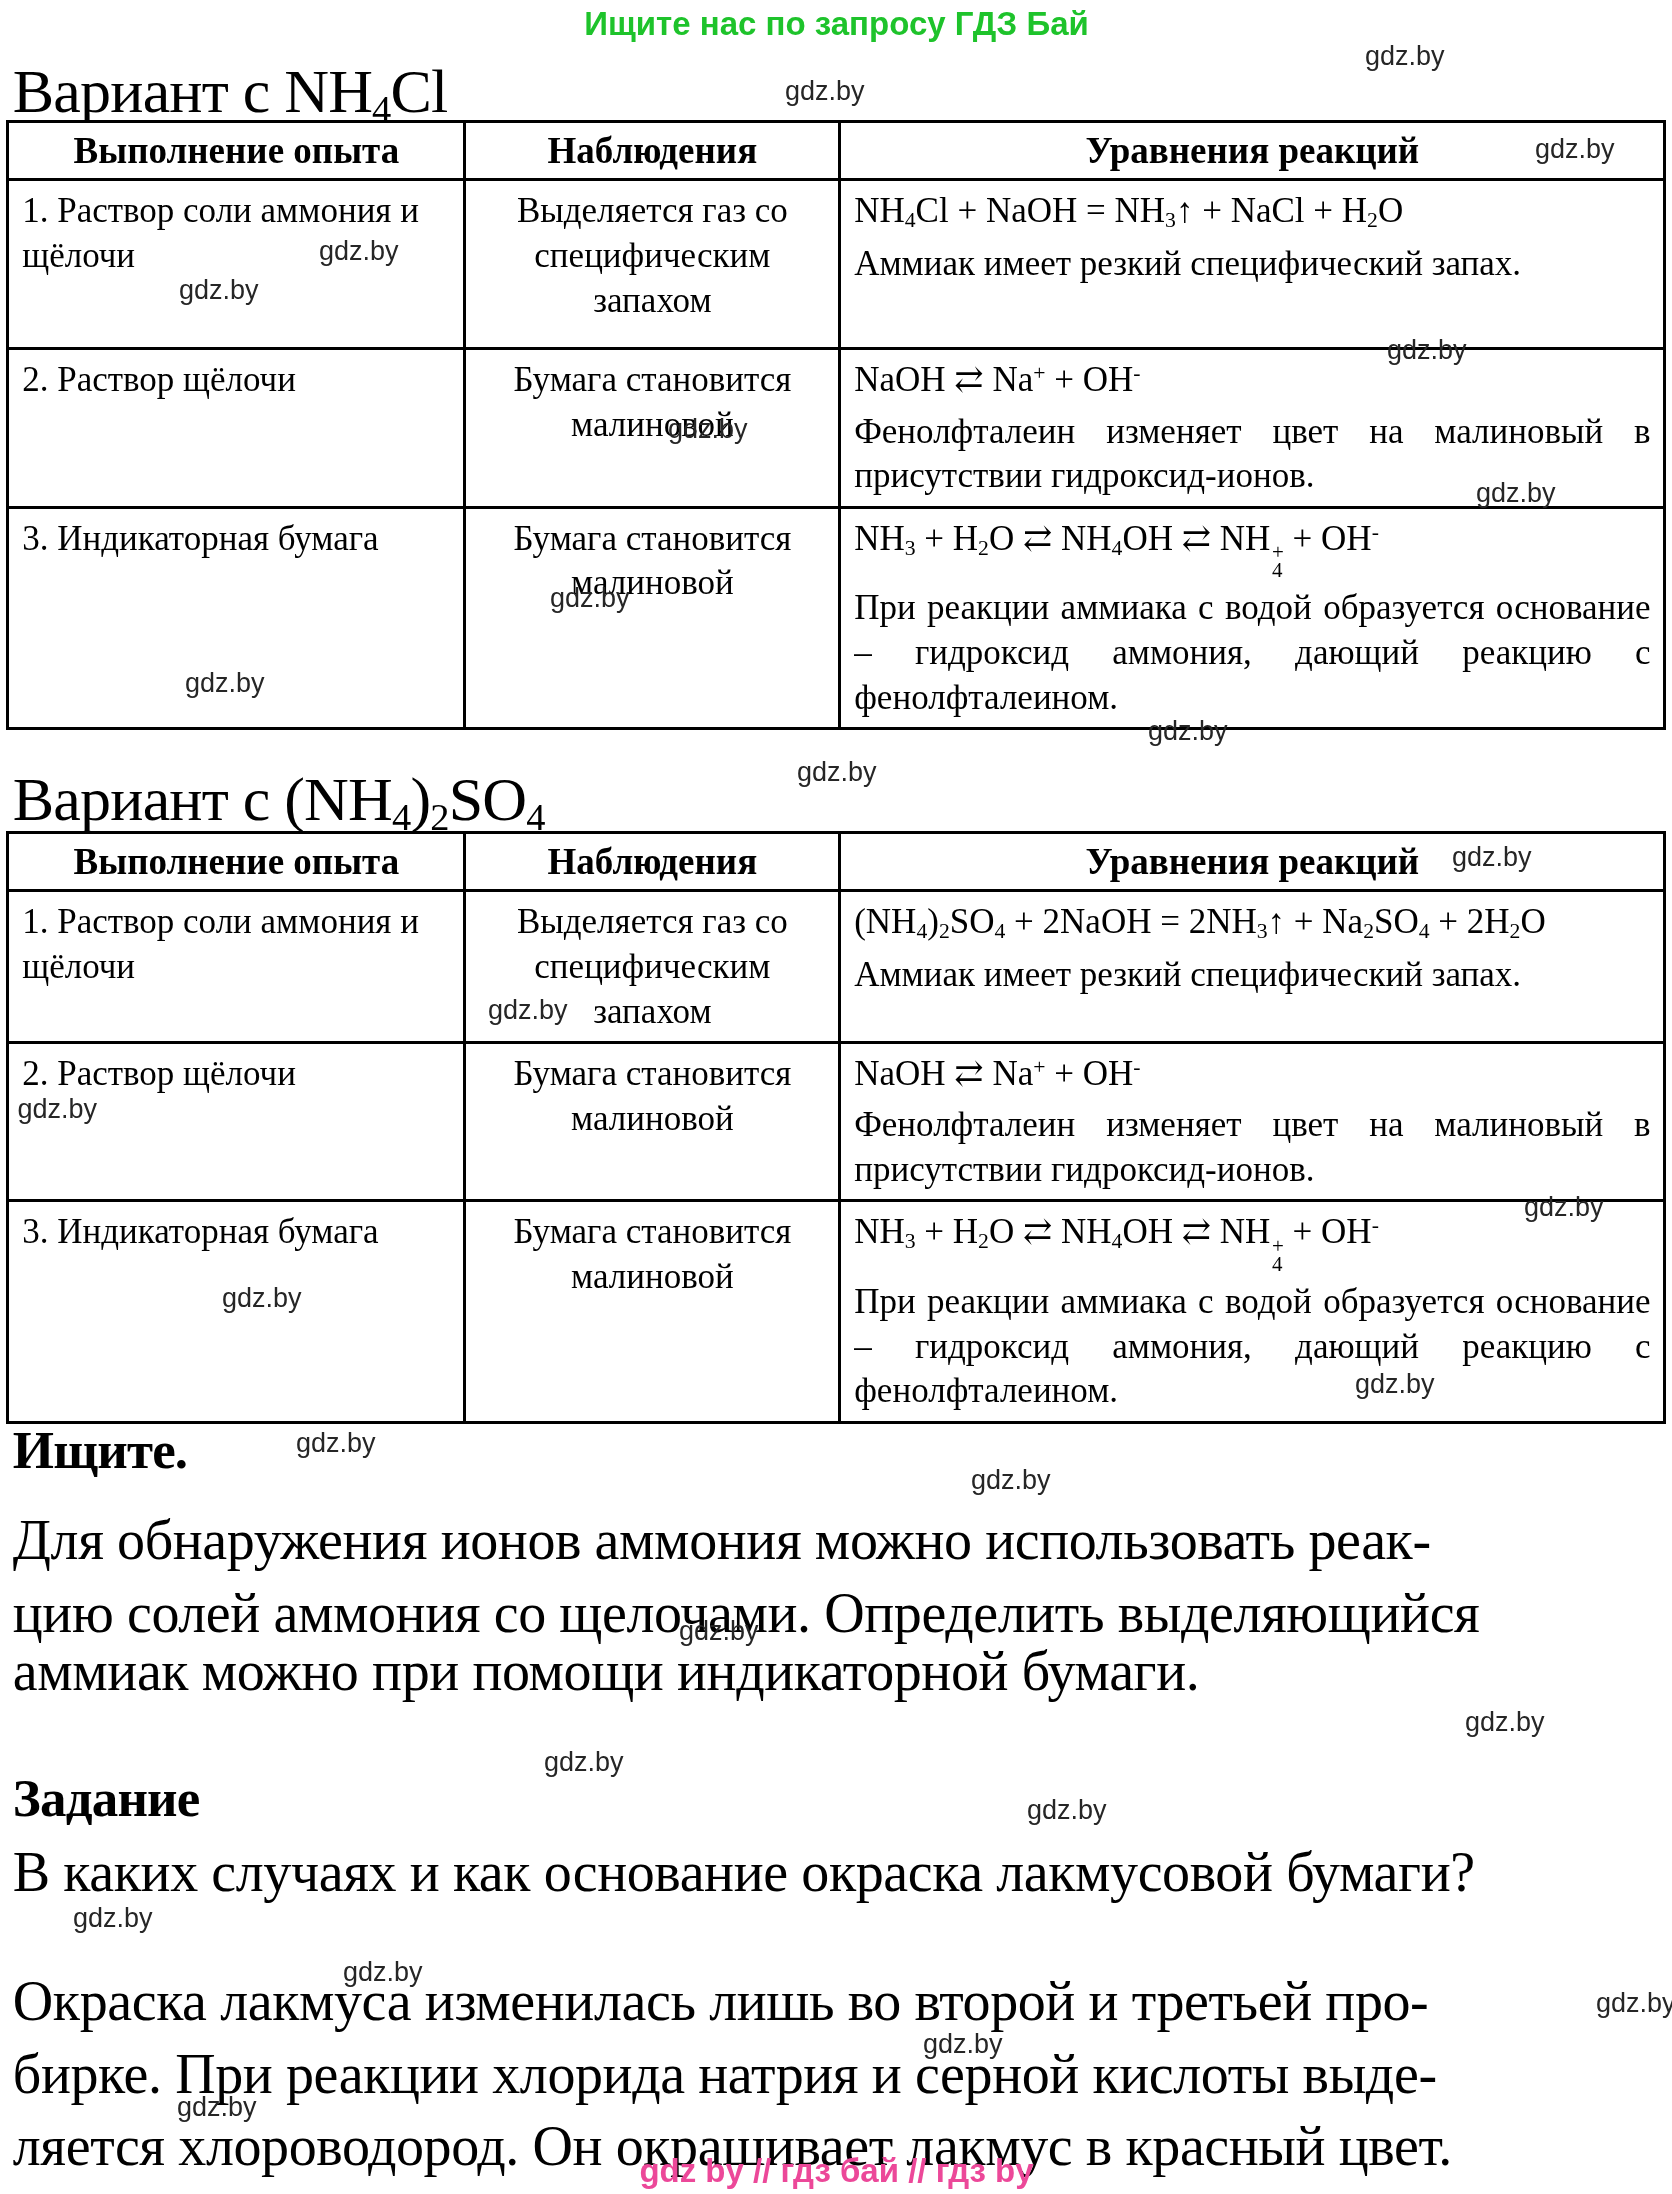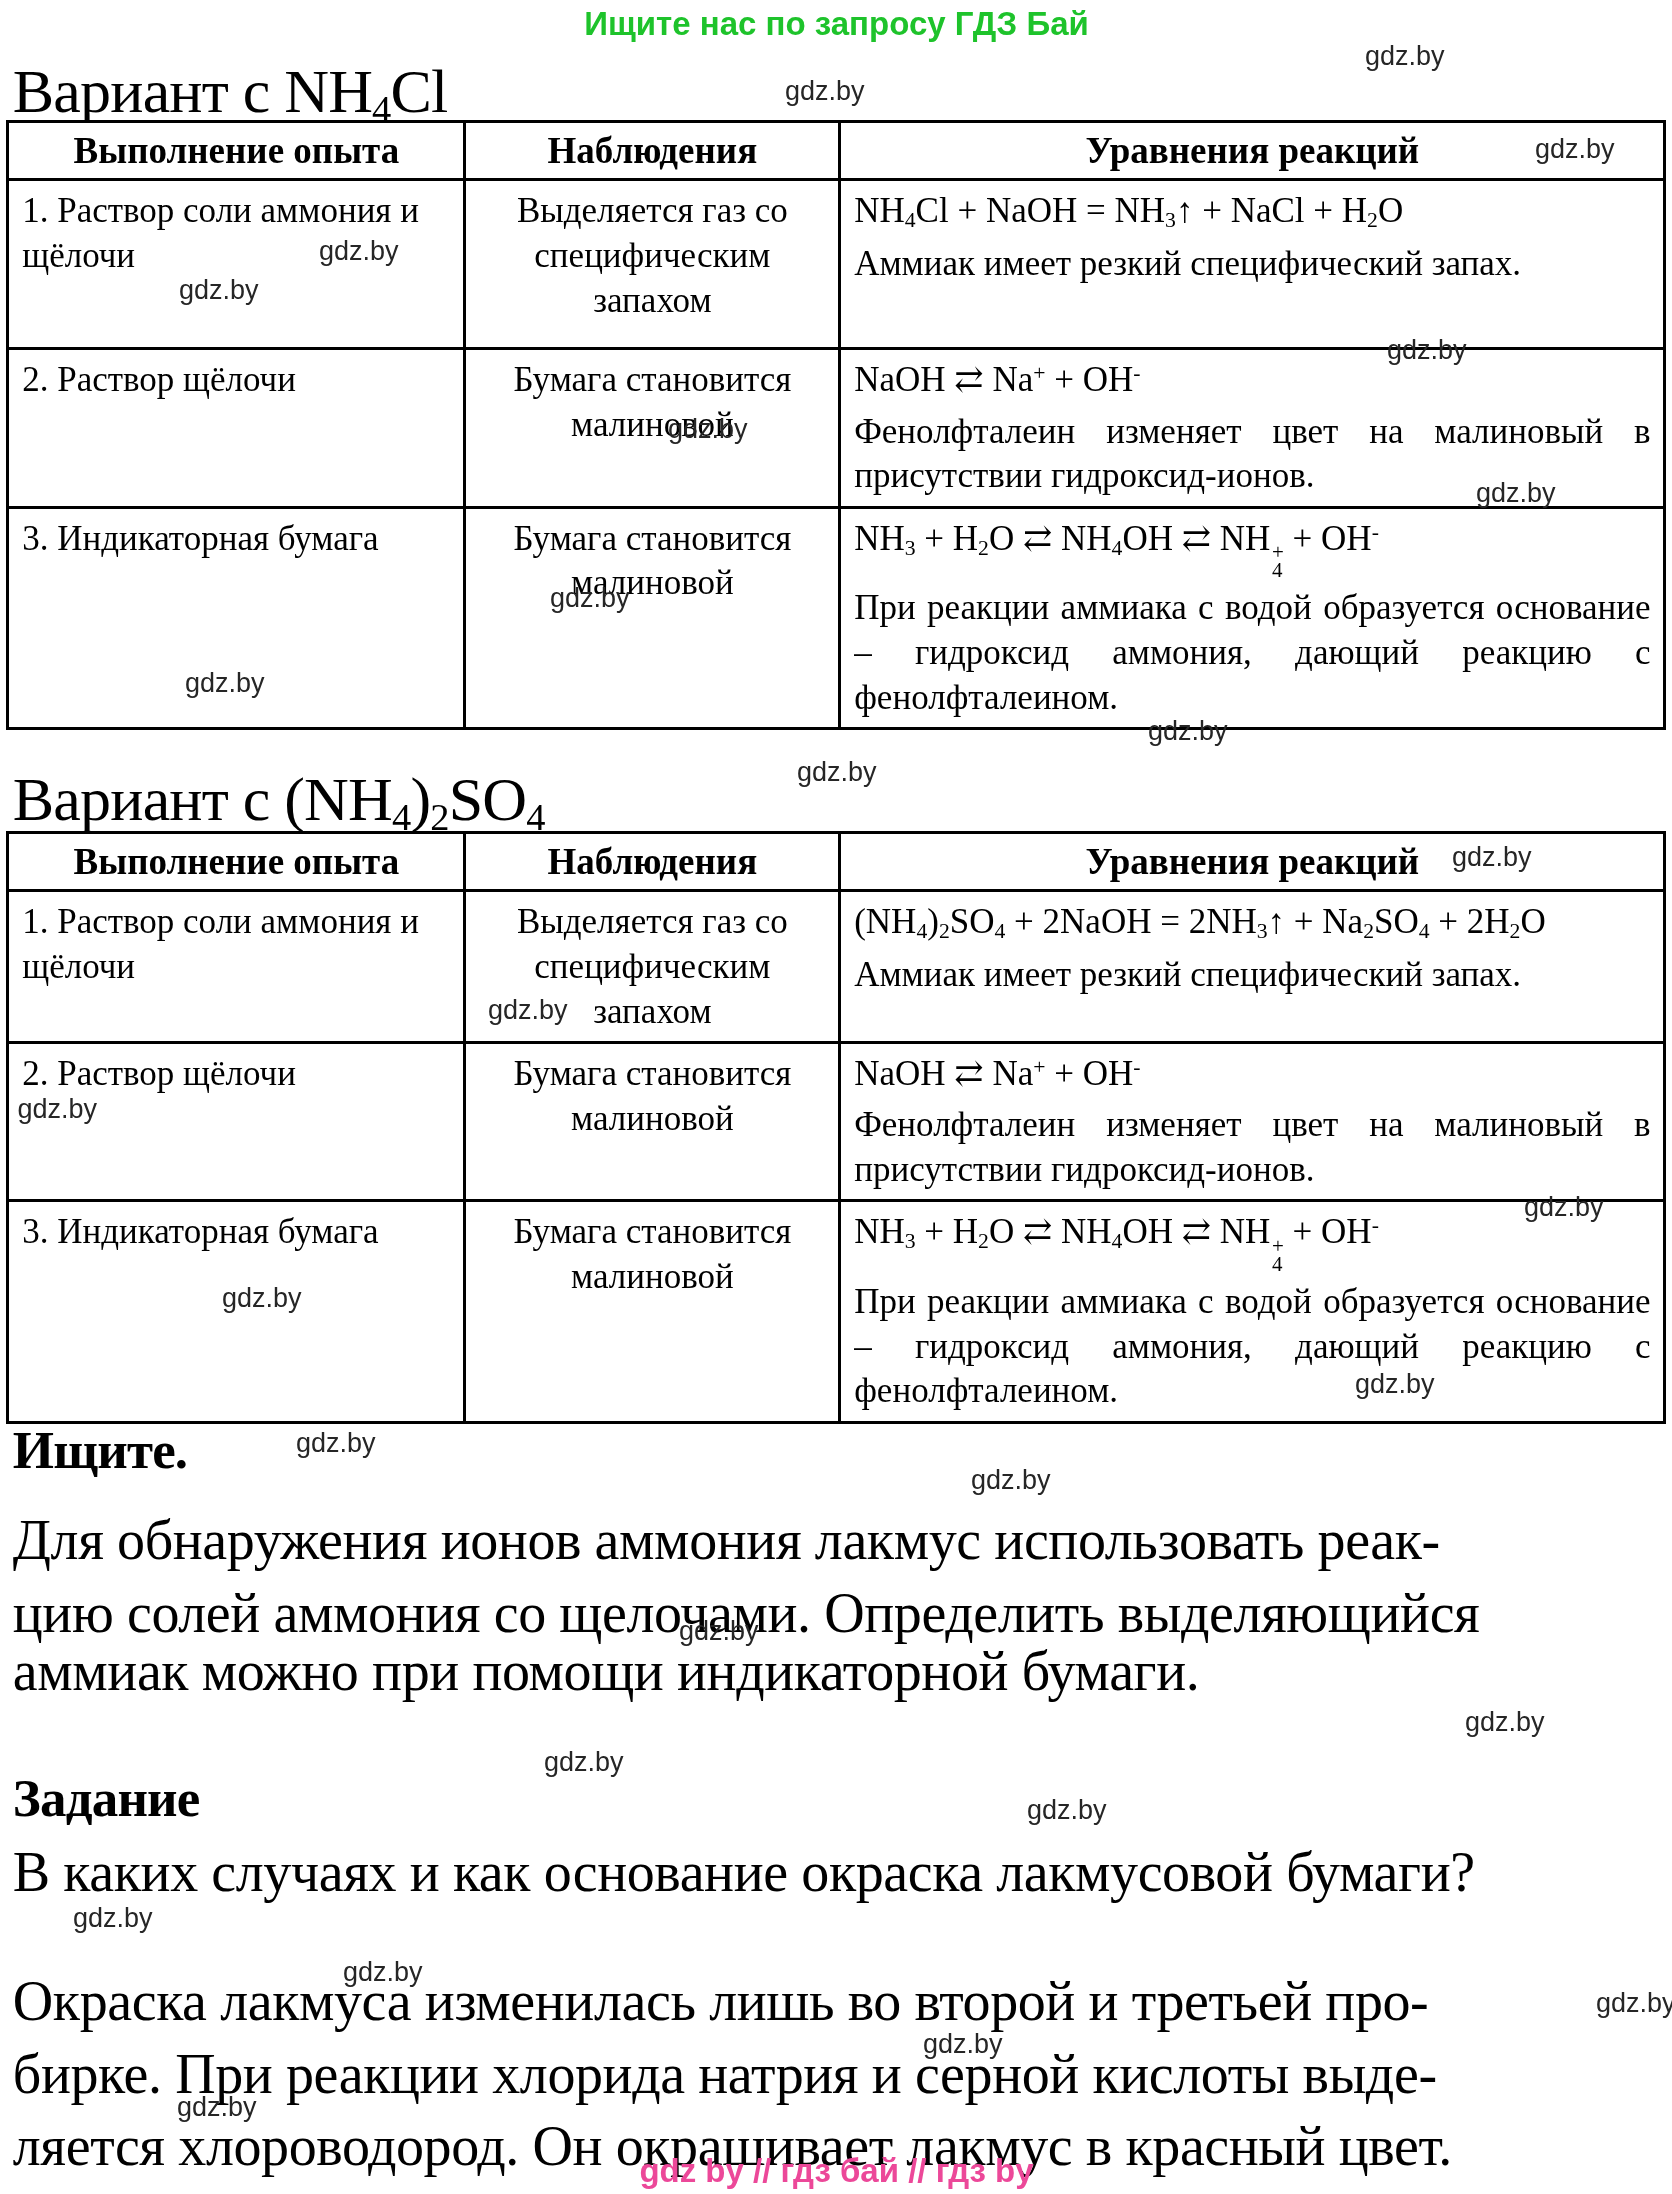--- a/index.html
+++ b/index.html
@@ -154,21 +154,21 @@
                 <span>+</span>
                 <span>4</span>
               </span> + OH<sup>-</sup></div>
         <p class="note">При реакции аммиака с водой образуется основание – гидроксид аммония, дающий реакцию с фенолфталеином.</p>
       </td>
     </tr>
   </tbody>
     </table>
 
   <div class="sec-head h-vyvod">Ищите.</div>
-  <div class="bigline" style="top:1508px">Для обнаружения ионов аммония лакмус использовать реак-</div>
+  <div class="bigline" style="top:1508px">Для обнаружения ионов аммония можно использовать реак-</div>
   <div class="bigline" style="top:1581px">цию солей аммония со щелочами. Определить выделяющийся</div>
   <div class="bigline" style="top:1639px">аммиак можно при помощи индикаторной бумаги.</div>
 
   <div class="sec-head h-task">Задание</div>
   <div class="bigline" style="top:1840px">В каких случаях и как основание окраска лакмусовой бумаги?</div>
 
   <div class="bigline" style="top:1969px">Окраска лакмуса изменилась лишь во второй и третьей про-</div>
   <div class="bigline" style="top:2042px">бирке. При реакции хлорида натрия и серной кислоты выде-</div>
   <div class="bigline" style="top:2114px">ляется хлороводород. Он окрашивает лакмус в красный цвет.</div>
 

